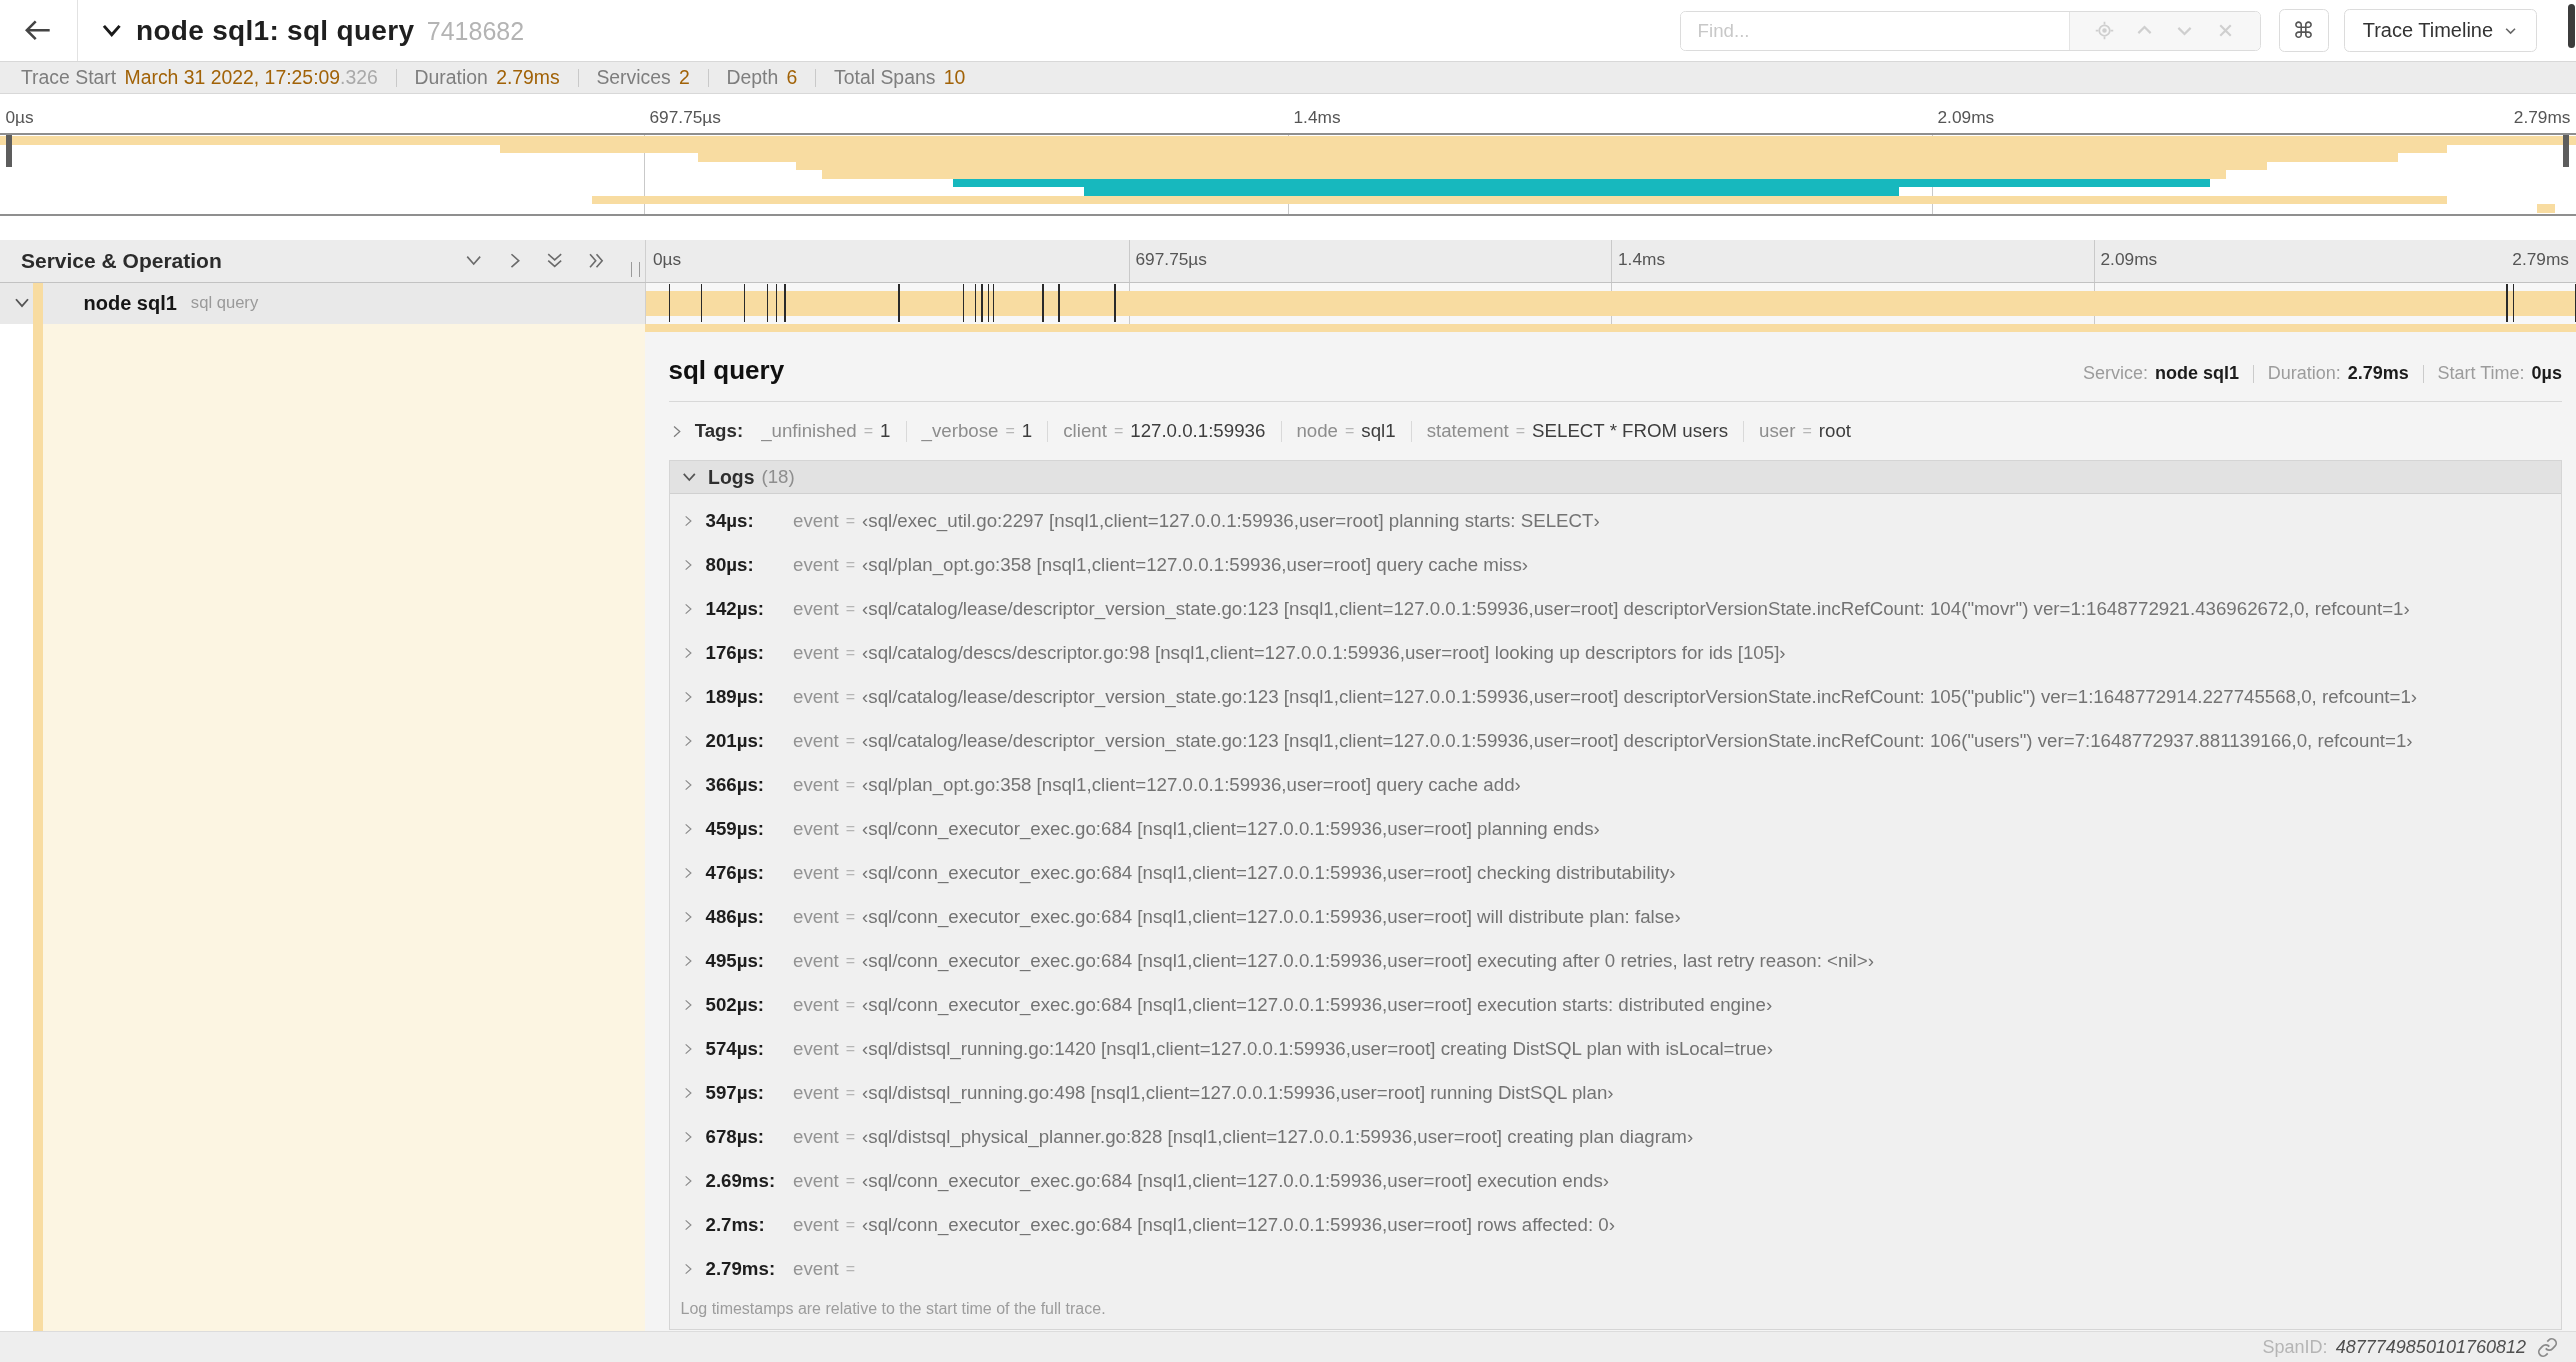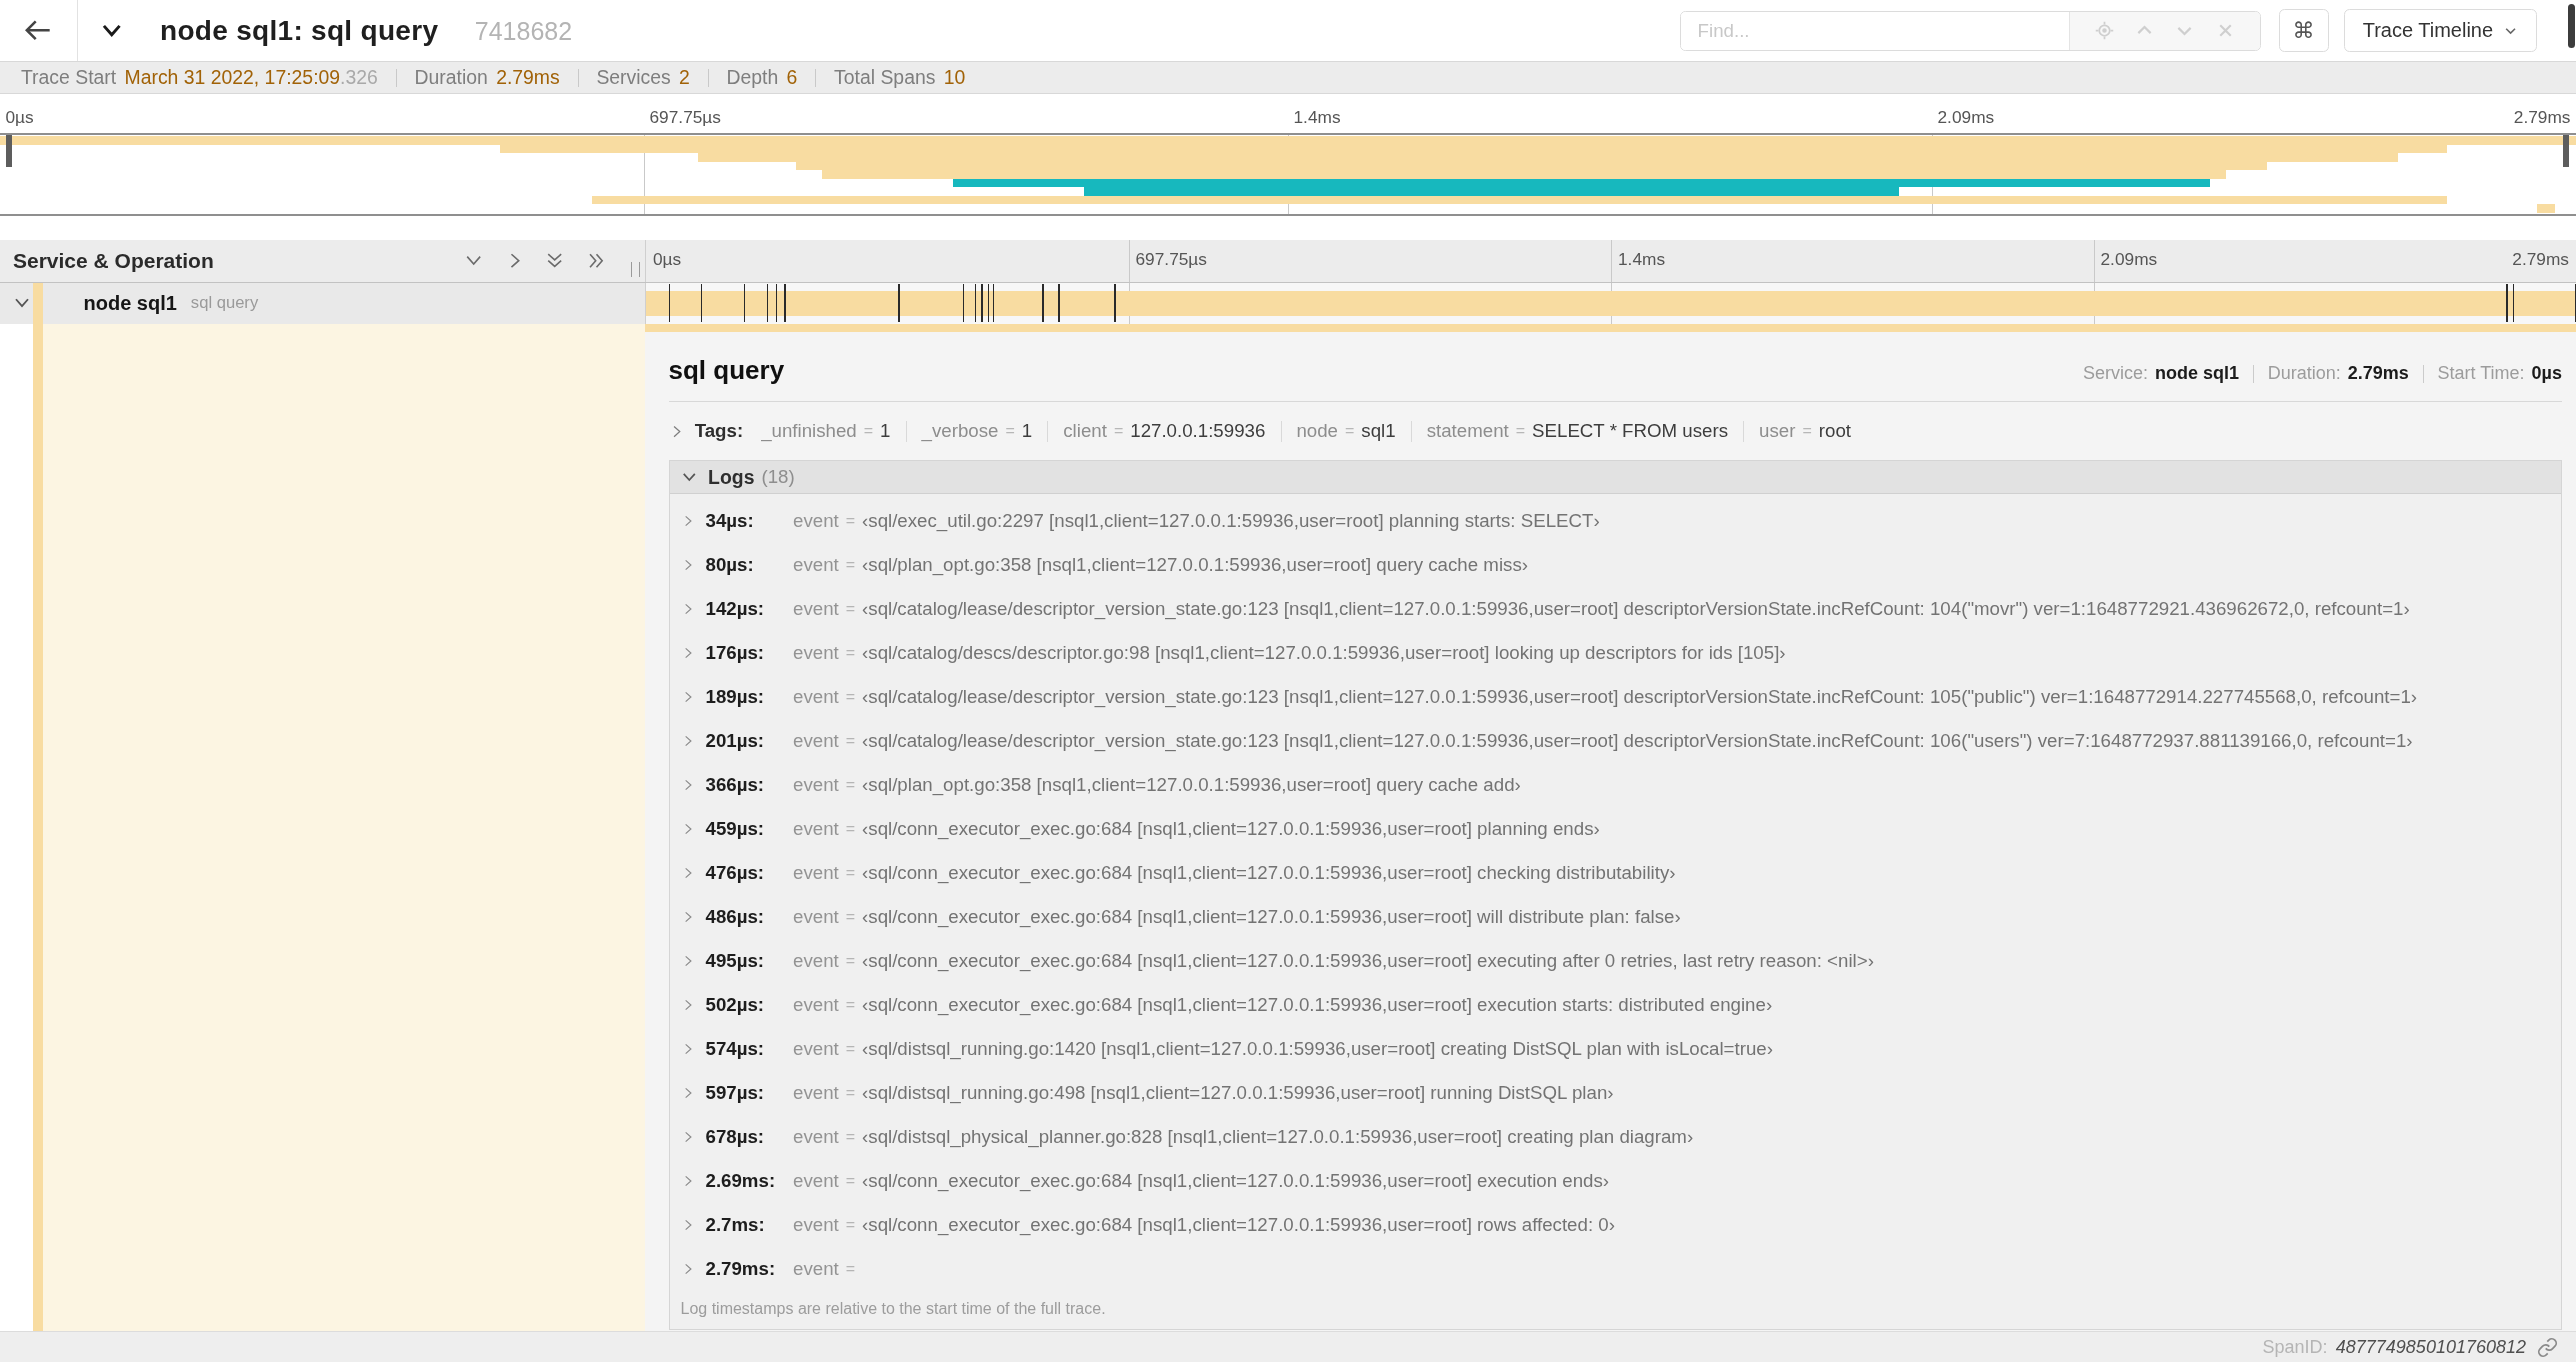--- a/index.html
+++ b/index.html
@@ -4,21 +4,21 @@
 <style>
   * { margin:0; padding:0; box-sizing:border-box; }
   html,body { width:2576px; height:1363px; overflow:hidden; background:#fff;
     font-family:"Liberation Sans", sans-serif; color:#333; }
   .app { width:2576px; height:1363px; display:flex; flex-direction:column; position:relative; }
 
   
   .top { height:61px; display:flex; align-items:center; background:#fff; position:relative; }
   .back-btn { width:78px; height:61px; display:flex; align-items:center; justify-content:center;
     border-right:0.7px solid #e2e2e2; color:#444; cursor:pointer; }
-  .title-wrap { display:flex; align-items:baseline; margin-left:22px; flex:1; min-width:0;gap:24px; }
+  .title-wrap { display:flex; align-items:baseline; margin-left:22px; flex:1; min-width:0; }
   .title-chev { color:#1a1a1a; margin-right:12.5px; position:relative; top:2.8px; }
   .trace-title { font-size:28px; font-weight:bold; color:#1f1f1f; letter-spacing:0.3px; }
   .trace-id { font-size:25px; color:#b4b4b4; margin-left:12.5px; }
   .head-right { display:flex; align-items:center; margin-right:39px; }
   .find-group { display:flex; height:40px; border:0.7px solid #dcdcdc; border-radius:5.5px; overflow:hidden; background:#fff; }
   .find-input { width:388px; border:none; outline:none; font-size:18.7px; padding:0 16.6px;
     font-family:"Liberation Sans", sans-serif; color:#444; background:#fff; }
   .find-input::placeholder { color:#c8c8c8; }
   .find-suffix { display:flex; align-items:center; background:#f7f7f7; border-left:0.7px solid #e4e4e4; padding:0 14px; }
   .find-suffix .ficon { color:#cfcfcf; margin:0 9.7px; display:flex; align-items:center; }
@@ -47,21 +47,21 @@
   .mini-row { flex:1; position:relative; }
   .mini-bar { position:absolute; top:0; bottom:0; }
   .scrub { position:absolute; top:0; width:6.2px; height:32px; background:#5d5d5d; cursor:col-resize; }
 
   .mini-gap { height:23.5px; background:#fff; }
 
   
   .table-head { height:43px; display:flex; background:#ececec; border-bottom:0.7px solid #c2c2c2; }
   .left-col { width:645px; flex:0 0 645px; position:relative; }
   .right-col { flex:1; position:relative; border-left:0.7px solid #cfcfcf; }
-  .th-left { display:flex; align-items:center; height:100%; padding-left:13px; }
+  .th-left { display:flex; align-items:center; height:100%; padding-left:21px; }
   .so-title { font-size:21px; font-weight:bold; color:#2b2b2b; }
   .th-icons { position:absolute; right:40px; top:0; height:100%; display:flex; align-items:center; gap:21px; color:#6b6b6b; }
   .th-icons .ticon { display:flex; cursor:pointer; }
   .col-resizer { position:absolute; right:5.5px; bottom:4.2px; width:8.3px; height:15.2px;
     border-left:1.4px solid #9a9a9a; border-right:1.4px solid #9a9a9a; cursor:col-resize; }
   .ruler-label { position:absolute; top:9.7px; font-size:17.3px; color:#555; }
   .vgrid { position:absolute; top:0; bottom:0; width:0.7px; background:#c9c9c9; }
 
   
   .span-row { height:41px; display:flex; }

